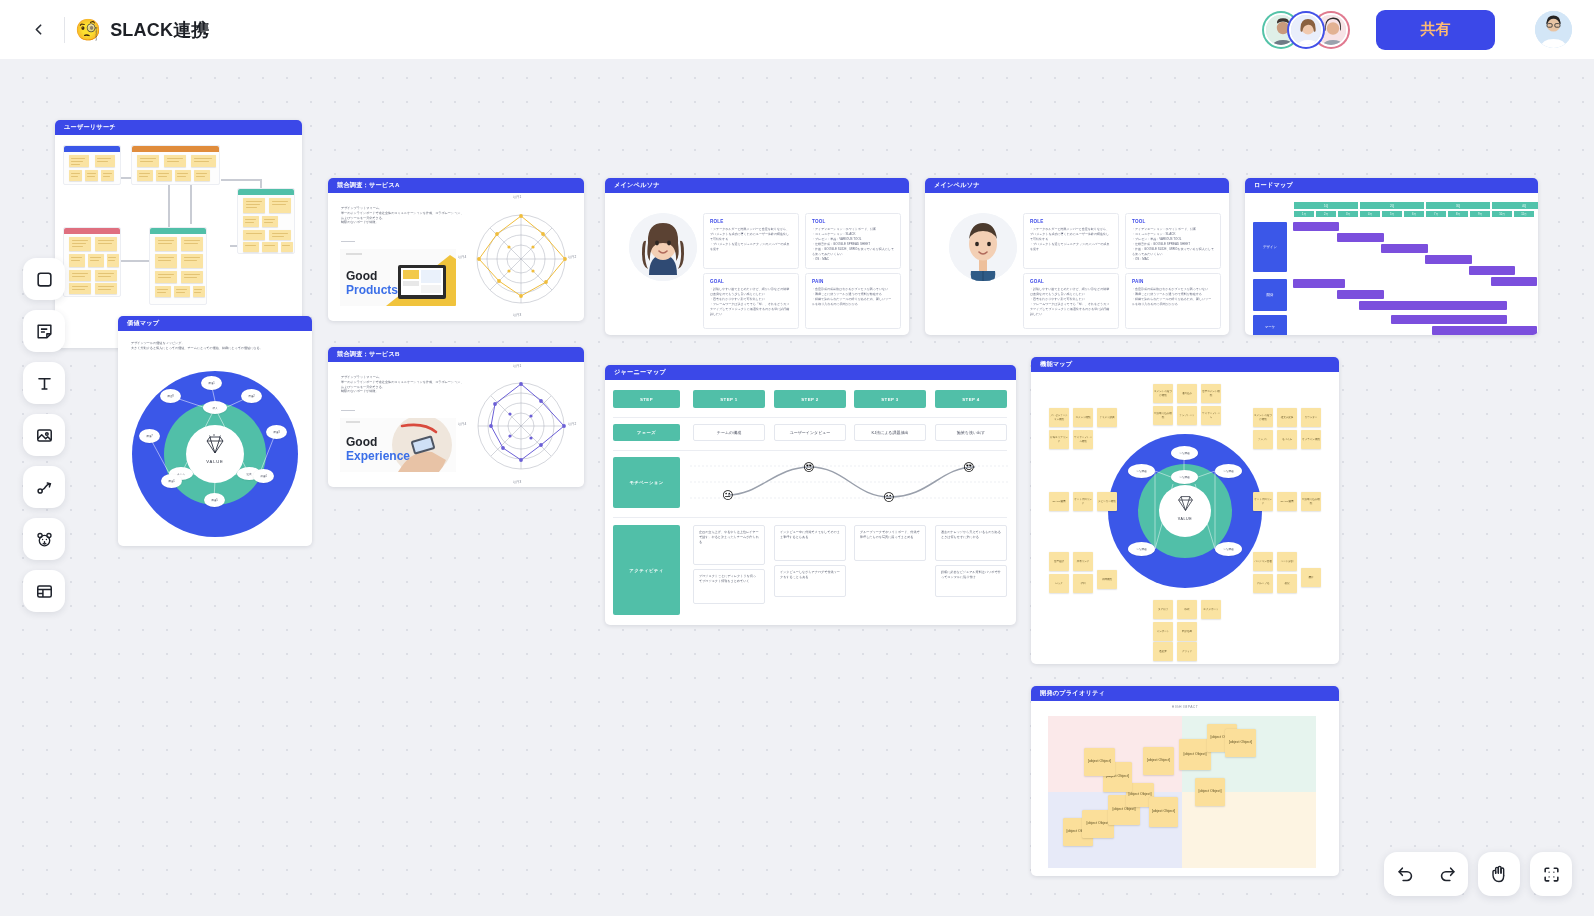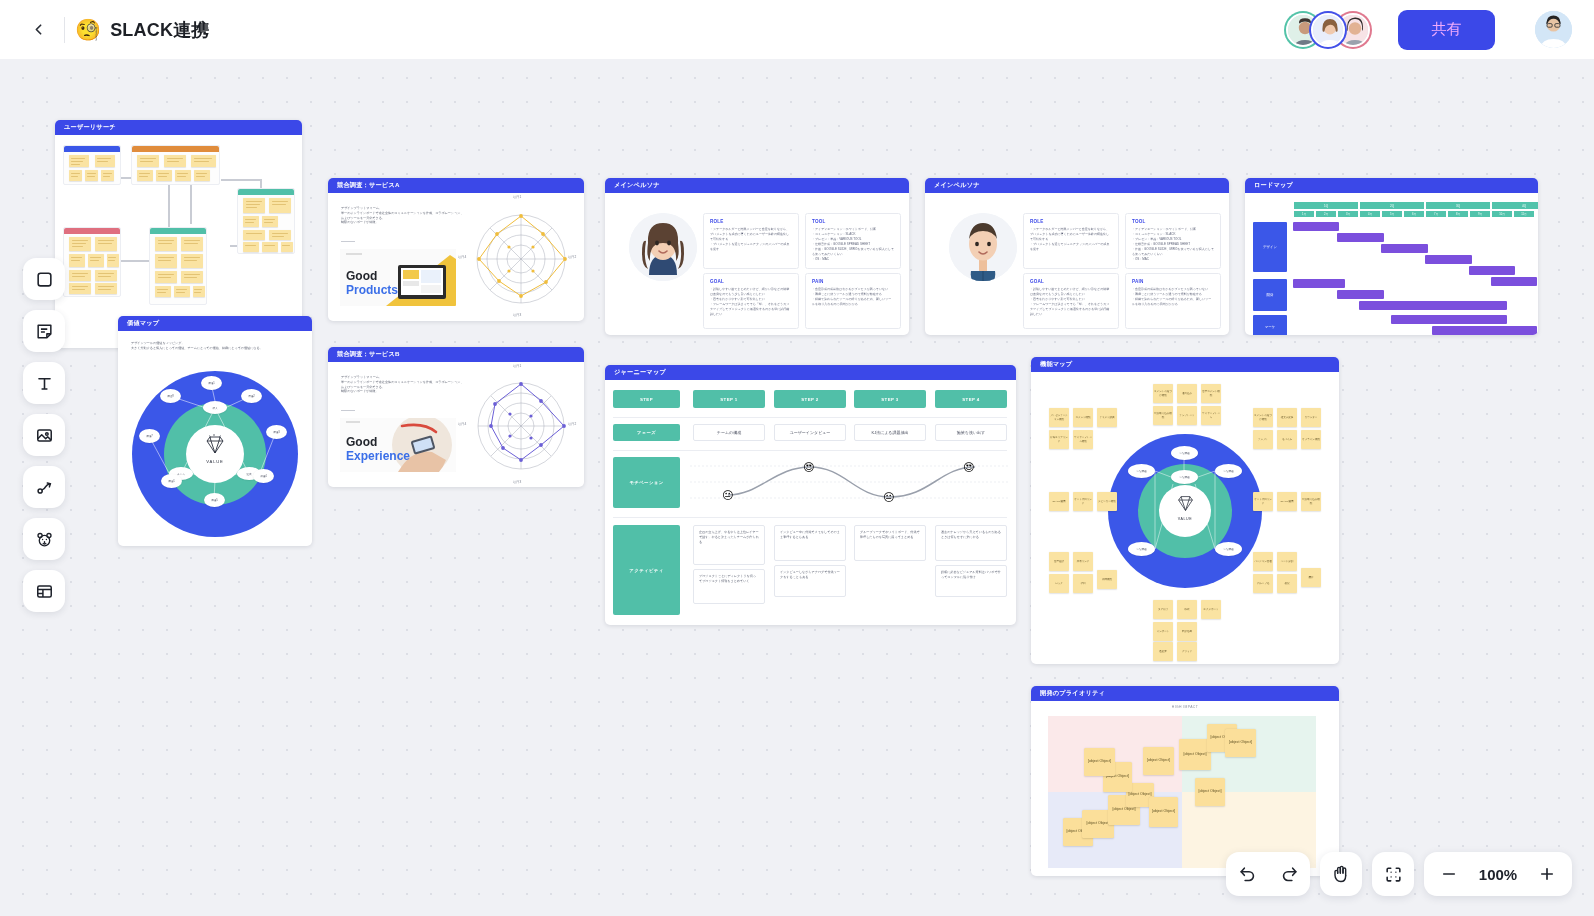--- a/index.html
+++ b/index.html
@@ -30,22 +30,22 @@
   .collab {
     width: 34px; height: 34px; border-radius: 50%;
     border: 2px solid #fff; margin-left: -9px; position: relative;
     overflow: hidden; cursor: pointer; background: #d8dde6;
   }
   .collab:first-child { margin-left: 0; }
   .collab.ring-a { box-shadow: 0 0 0 2px #53c3a8; }
   .collab.ring-b { box-shadow: 0 0 0 2px #4250e8; z-index: 2; }
   .collab.ring-c { box-shadow: 0 0 0 2px #e0798f; }
   #share-btn {
-    width: 97px; height: 40px; border-radius: 9px; background: #3b48e8;
-    color: #f0abfc; font-size: 15px; font-weight: 400; border: none; cursor: pointer;
+    width: 119px; height: 40px; border-radius: 9px; background: #3b48e8;
+    color: #fdba74; font-size: 15px; font-weight: 700; border: none; cursor: pointer;
     display: flex; align-items: center; justify-content: center; margin-right: 40px;
   }
   #me-avatar {
     width: 37px; height: 37px; border-radius: 50%; overflow: hidden;
     background: #cfe2f3; cursor: pointer; position: relative;
   }
   
   #canvas {
     position: absolute; left: 0; top: 59px; width: 1594px; height: 857px;
     background-color: #f0f1f5;
@@ -915,29 +915,15 @@
             <path d="M20 8.5V5.5A1.5 1.5 0 0 0 18.5 4H15.5"></path>
             <path d="M4 15.5v3A1.5 1.5 0 0 0 5.5 20H8.5"></path>
             <path d="M20 15.5v3a1.5 1.5 0 0 1-1.5 1.5H15.5"></path>
             <circle cx="9" cy="9" r=".9" fill="currentColor" stroke="none"></circle>
             <circle cx="15" cy="9" r=".9" fill="currentColor" stroke="none"></circle>
             <circle cx="9" cy="15" r=".9" fill="currentColor" stroke="none"></circle>
             <circle cx="15" cy="15" r=".9" fill="currentColor" stroke="none"></circle>
           </svg>
       </div>
     </div>
-    <div class="bb-group" id="zoom-group">
-      <div class="bb-btn">
-        <svg width="18" height="18" viewBox="0 0 24 24" fill="none" stroke="currentColor" stroke-width="2.2" stroke-linecap="round">
-            <line x1="5" y1="12" x2="19" y2="12"></line>
-          </svg>
-      </div>
-      <div id="zoom-level">100%</div>
-      <div class="bb-btn">
-        <svg width="18" height="18" viewBox="0 0 24 24" fill="none" stroke="currentColor" stroke-width="2.2" stroke-linecap="round">
-            <line x1="5" y1="12" x2="19" y2="12"></line>
-            <line x1="12" y1="5" x2="12" y2="19"></line>
-          </svg>
-      </div>
-    </div>
   </div>
 
 </div>
 
 </body></html>

